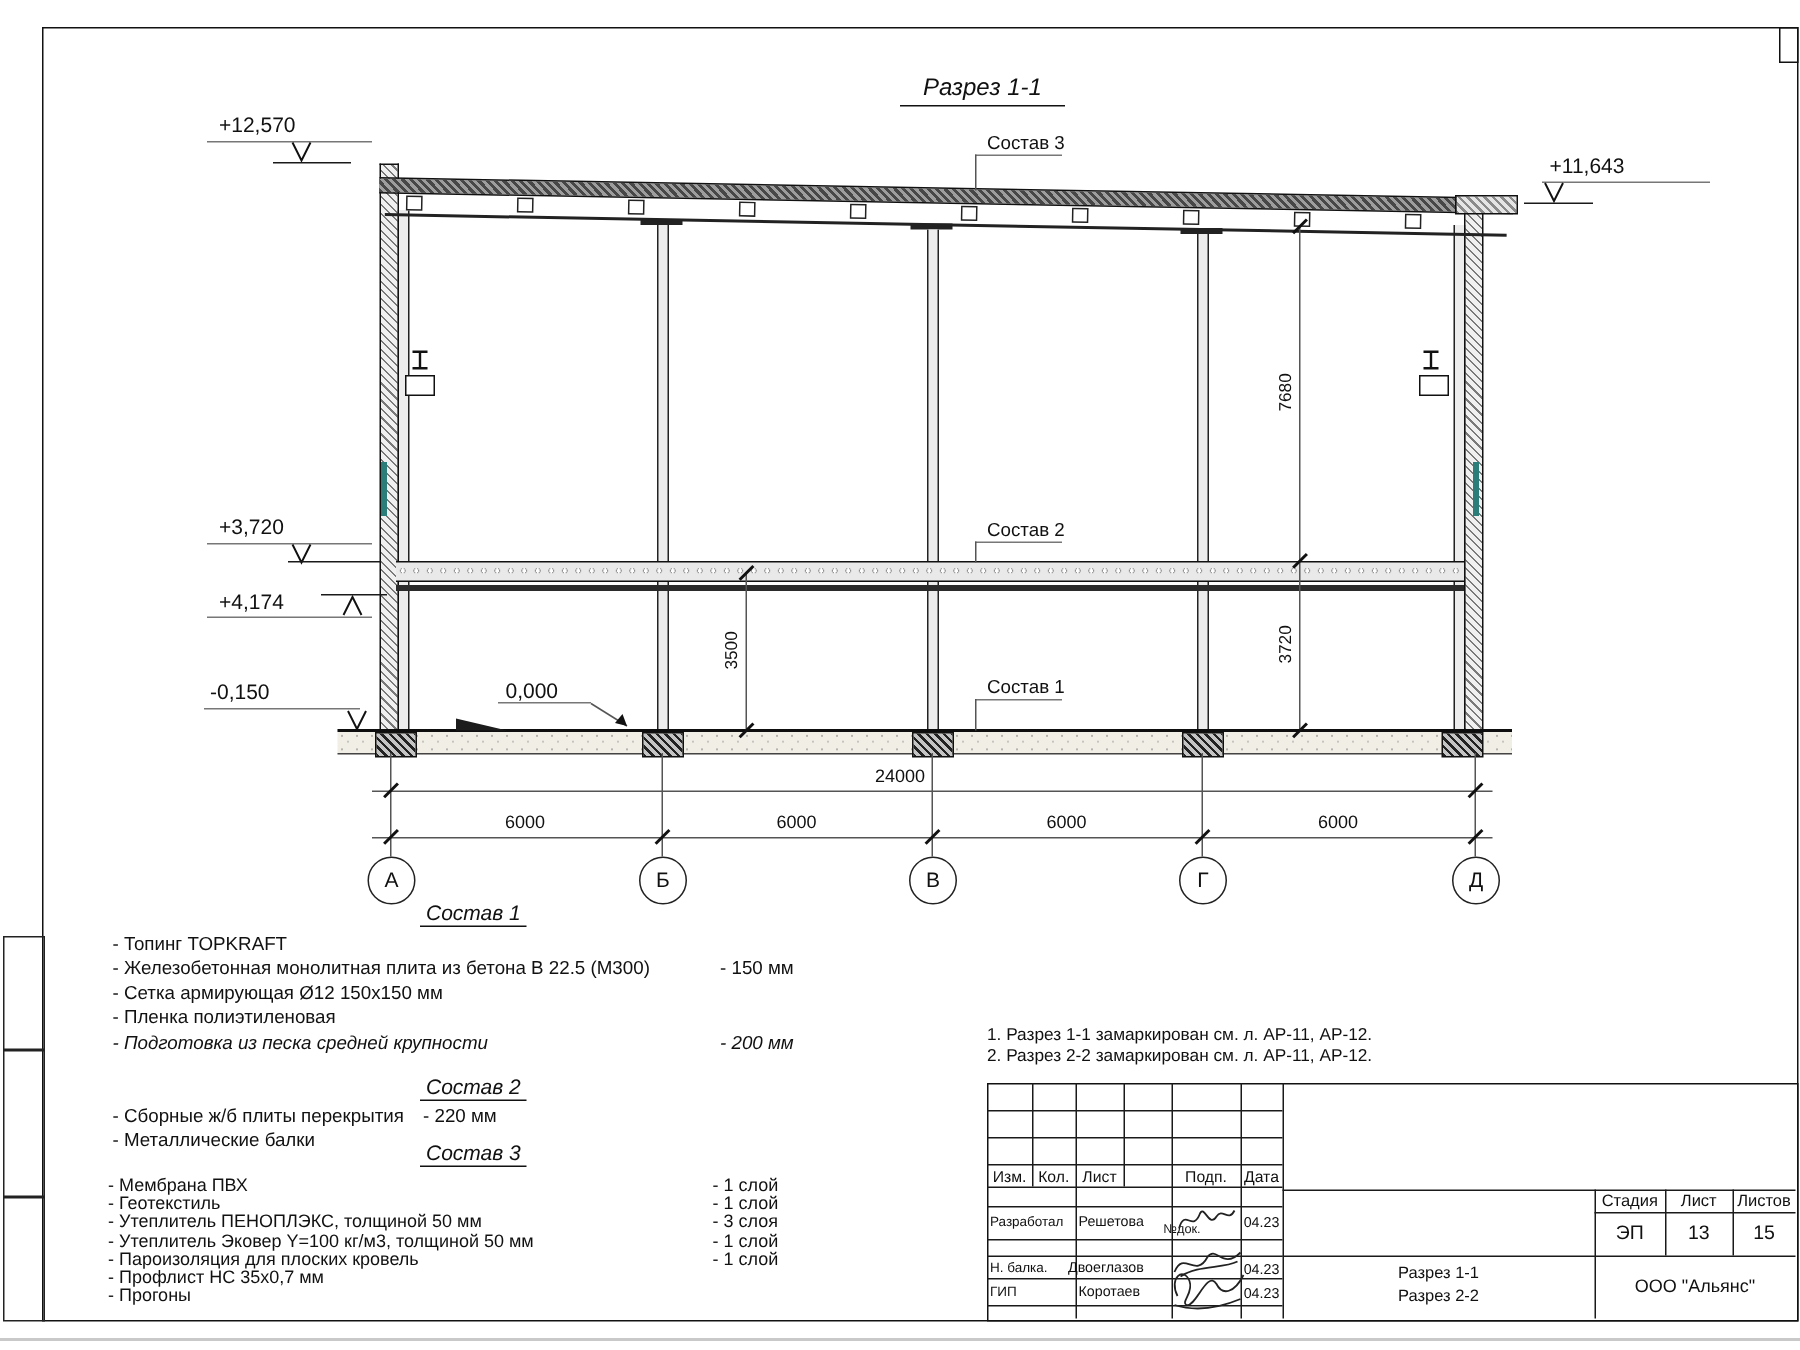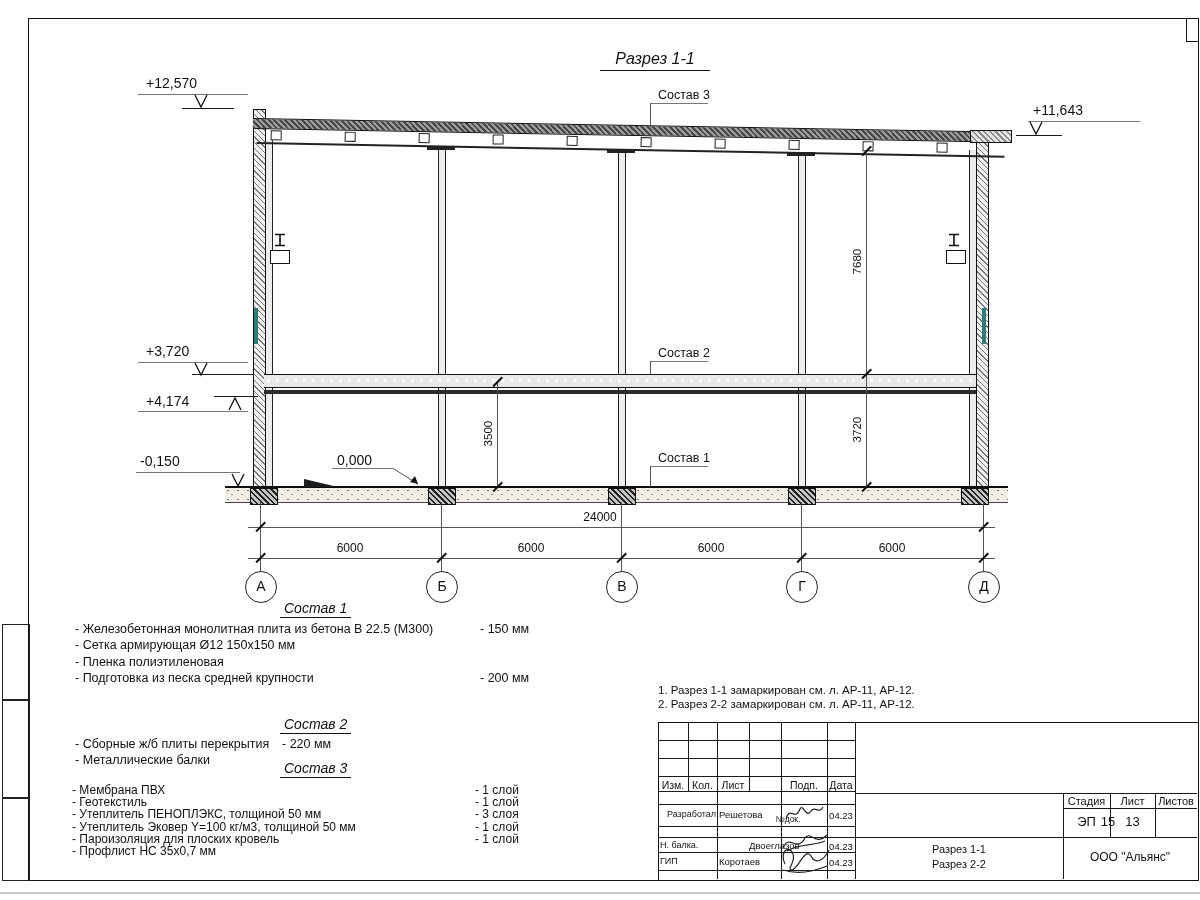--- a/index.html
+++ b/index.html
@@ -176,40 +176,42 @@
   <div class="t c" style="left:857px;top:542px;width:70px;">6000</div>
 
   <div class="bubble" style="left:245px;top:571px;">А</div>
   <div class="bubble" style="left:426px;top:571px;">Б</div>
   <div class="bubble" style="left:606px;top:571px;">В</div>
   <div class="bubble" style="left:786px;top:571px;">Г</div>
   <div class="bubble" style="left:968px;top:571px;">Д</div>
 
   <div class="spec-h" style="left:280px;top:600px;">Состав 1</div>
   <div class="spec-list" style="left:75px;top:622px;width:560px;">
+    <div class="spec-row" style="height:16.4px;"><span>- Топинг TOPKRAFT</span><span class="spec-val" style="left:405px;"></span></div>
     <div class="spec-row" style="height:16.4px;"><span>- Железобетонная  монолитная плита из бетона  В 22.5 (М300)</span><span class="spec-val" style="left:405px;">- 150 мм</span></div>
     <div class="spec-row" style="height:16.4px;"><span>- Сетка армирующая Ø12 150х150 мм</span><span class="spec-val" style="left:405px;"></span></div>
     <div class="spec-row" style="height:16.4px;"><span>- Пленка полиэтиленовая</span><span class="spec-val" style="left:405px;"></span></div>
-    <div class="spec-row" style="height:16.4px;"><span>- Подготовка из песка средней  крупности</span><span class="spec-val" style="left:405px;">- 200 мм</span></div>
+    <div class="spec-row" style="height:16.4px;font-style:italic;"><span>- Подготовка из песка средней  крупности</span><span class="spec-val" style="left:405px;">- 200 мм</span></div>
   </div>
 
   <div class="spec-h" style="left:280px;top:716px;">Состав 2</div>
   <div class="spec-list" style="left:75px;top:737px;width:560px;">
     <div class="spec-row" style="height:16.4px;"><span>- Сборные ж/б плиты перекрытия</span><span class="spec-val" style="left:207px;">- 220 мм</span></div>
     <div class="spec-row" style="height:16.4px;"><span>- Металлические балки</span></div>
   </div>
 
   <div class="spec-h" style="left:280px;top:760px;">Состав 3</div>
   <div class="spec-list" style="left:72px;top:783px;width:560px;font-size:12px;">
     <div class="spec-row" style="height:12.2px;"><span>- Мембрана ПВХ</span><span class="spec-val" style="left:403px;">- 1 слой</span></div>
     <div class="spec-row" style="height:12.2px;"><span>- Геотекстиль</span><span class="spec-val" style="left:403px;">- 1 слой</span></div>
     <div class="spec-row" style="height:12.2px;"><span>- Утеплитель ПЕНОПЛЭКС, толщиной 50 мм</span><span class="spec-val" style="left:403px;">- 3 слоя</span></div>
     <div class="spec-row" style="height:12.2px;"><span>- Утеплитель Эковер Y=100 кг/м3, толщиной 50 мм</span><span class="spec-val" style="left:403px;">- 1 слой</span></div>
     <div class="spec-row" style="height:12.2px;"><span>- Пароизоляция для плоских кровель</span><span class="spec-val" style="left:403px;">- 1 слой</span></div>
     <div class="spec-row" style="height:12.2px;"><span>- Профлист НС 35х0,7 мм</span></div>
+    <div class="spec-row" style="height:12.2px;"><span>- Прогоны</span></div>
   </div>
 
   <div class="t" style="left:658px;top:684px;font-size:11.5px;">1. Разрез 1-1 замаркирован см. л. АР-11, АР-12.</div>
   <div class="t" style="left:658px;top:698px;font-size:11.5px;">2. Разрез 2-2 замаркирован см. л. АР-11, АР-12.</div>
 
   <div class="ln" style="left:658px;top:722px;width:539px;height:157px;background:transparent;border:1.6px solid #111;"></div>
 
   <div class="ln" style="left:688px;top:722px;width:1px;height:69px;"></div>
   <div class="ln" style="left:717px;top:722px;width:1px;height:157px;"></div>
   <div class="ln" style="left:749px;top:722px;width:1px;height:69px;"></div>
@@ -233,43 +235,43 @@
   <div class="ln" style="left:855px;top:837px;width:342px;height:1px;"></div>
   <div class="ln" style="left:1063px;top:808px;width:134px;height:1px;"></div>
 
   <div class="stamp-t" style="left:658px;top:779px;width:30px;">Изм.</div>
   <div class="stamp-t" style="left:688px;top:779px;width:29px;">Кол.</div>
   <div class="stamp-t" style="left:717px;top:779px;width:32px;">Лист</div>
   <div class="stamp-t" style="left:772px;top:781px;width:32px;font-size:8.5px;margin-top:33px;">№док.</div>
   <div class="stamp-t" style="left:781px;top:779px;width:46px;">Подп.</div>
   <div class="stamp-t" style="left:827px;top:779px;width:28px;">Дата</div>
 
-  <div class="stamp-t" style="left:660px;top:809px;width:56px;font-size:9px;text-align:right;">Разработал</div>
+  <div class="stamp-t" style="left:660px;top:809px;width:56px;font-size:9px;text-align:left;">Разработал</div>
   <div class="stamp-t" style="left:719px;top:809px;width:60px;font-size:9.5px;text-align:left;">Решетова</div>
   <div class="stamp-t" style="left:827px;top:810px;width:28px;font-size:9.5px;">04.23</div>
   <div class="stamp-t" style="left:660px;top:840px;width:56px;font-size:9px;text-align:left;">Н. балка.</div>
-  <div class="stamp-t" style="left:749px;top:840px;width:62px;font-size:9.5px;text-align:left;">Двоеглазов</div>
+  <div class="stamp-t" style="left:712px;top:840px;width:62px;font-size:9.5px;text-align:left;">Двоеглазов</div>
   <div class="stamp-t" style="left:827px;top:841px;width:28px;font-size:9.5px;">04.23</div>
   <div class="stamp-t" style="left:660px;top:856px;width:56px;font-size:9px;text-align:left;">ГИП</div>
   <div class="stamp-t" style="left:719px;top:856px;width:62px;font-size:9.5px;text-align:left;">Коротаев</div>
   <div class="stamp-t" style="left:827px;top:857px;width:28px;font-size:9.5px;">04.23</div>
 
   <svg style="left:783px;top:801px;" width="42" height="26" viewBox="0 0 42 26">
       <path d="M3,18 C7,4 12,21 17,8 C20,2 23,18 28,10 C32,4 36,14 40,6" fill="none" stroke="#222" stroke-width="1.2"></path>
     </svg>
   <svg style="left:781px;top:831px;" width="48" height="24" viewBox="0 0 48 24">
       <path d="M2,17 C8,2 16,22 24,7 C30,-1 34,16 46,4 M6,20 C18,12 34,15 44,10" fill="none" stroke="#222" stroke-width="1.2"></path>
     </svg>
   <svg style="left:779px;top:844px;" width="54" height="32" viewBox="0 0 54 32">
       <path d="M6,20 C0,8 10,0 14,10 C17,18 8,24 12,26 C18,28 26,2 32,12 C36,20 44,18 50,6 M4,26 C20,31 36,27 48,22" fill="none" stroke="#222" stroke-width="1.2"></path>
     </svg>
 
   <div class="stamp-t" style="left:1063px;top:795px;width:47px;font-size:11px;">Стадия</div>
   <div class="stamp-t" style="left:1110px;top:795px;width:45px;font-size:11px;">Лист</div>
   <div class="stamp-t" style="left:1155px;top:795px;width:42px;font-size:11px;">Листов</div>
   <div class="stamp-t" style="left:1063px;top:814px;width:47px;font-size:13px;">ЭП</div>
   <div class="stamp-t" style="left:1110px;top:814px;width:45px;font-size:13px;">13</div>
-  <div class="stamp-t" style="left:1087px;top:814px;width:42px;font-size:13px;">15</div>
+  <div class="stamp-t" style="left:1155px;top:814px;width:42px;font-size:13px;">15</div>
   <div class="stamp-t" style="left:856px;top:843px;width:206px;font-size:11px;">Разрез 1-1</div>
   <div class="stamp-t" style="left:856px;top:858px;width:206px;font-size:11px;">Разрез 2-2</div>
   <div class="stamp-t" style="left:1063px;top:850px;width:134px;font-size:12px;">ООО "Альянс"</div>
 
 </div>
 
 </body></html>

